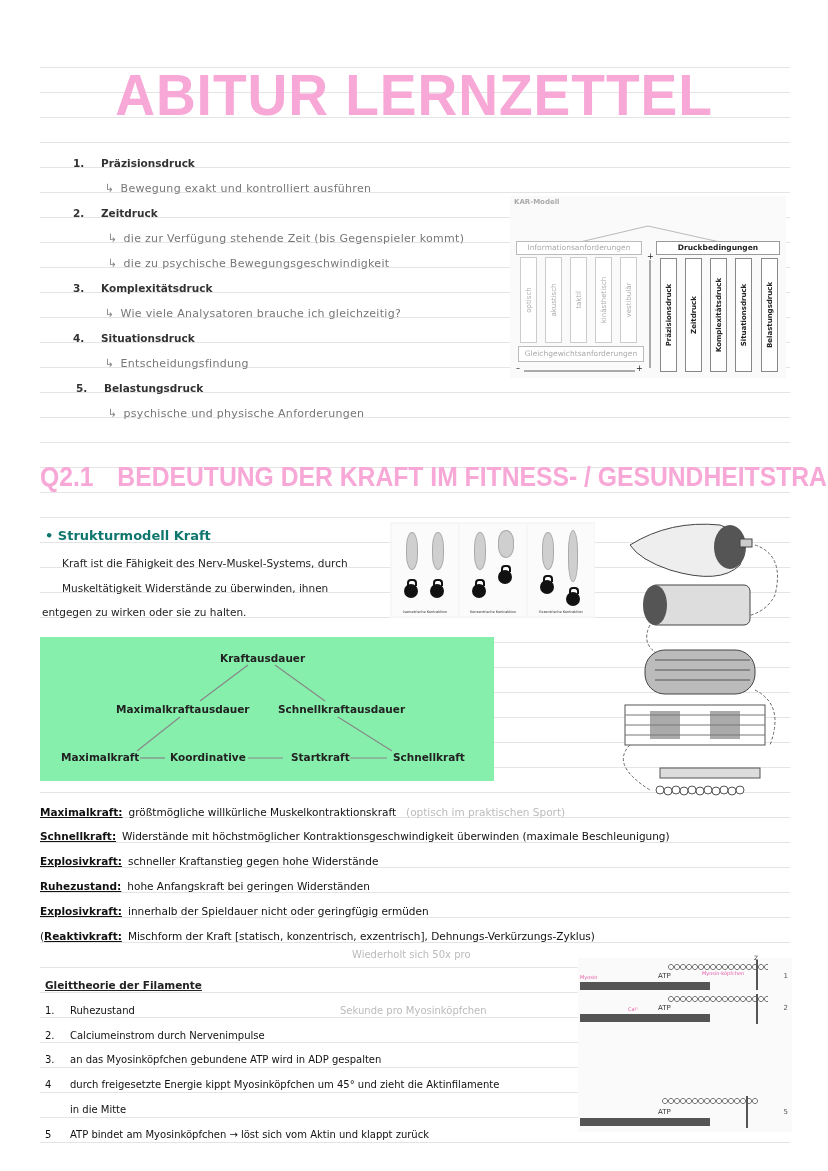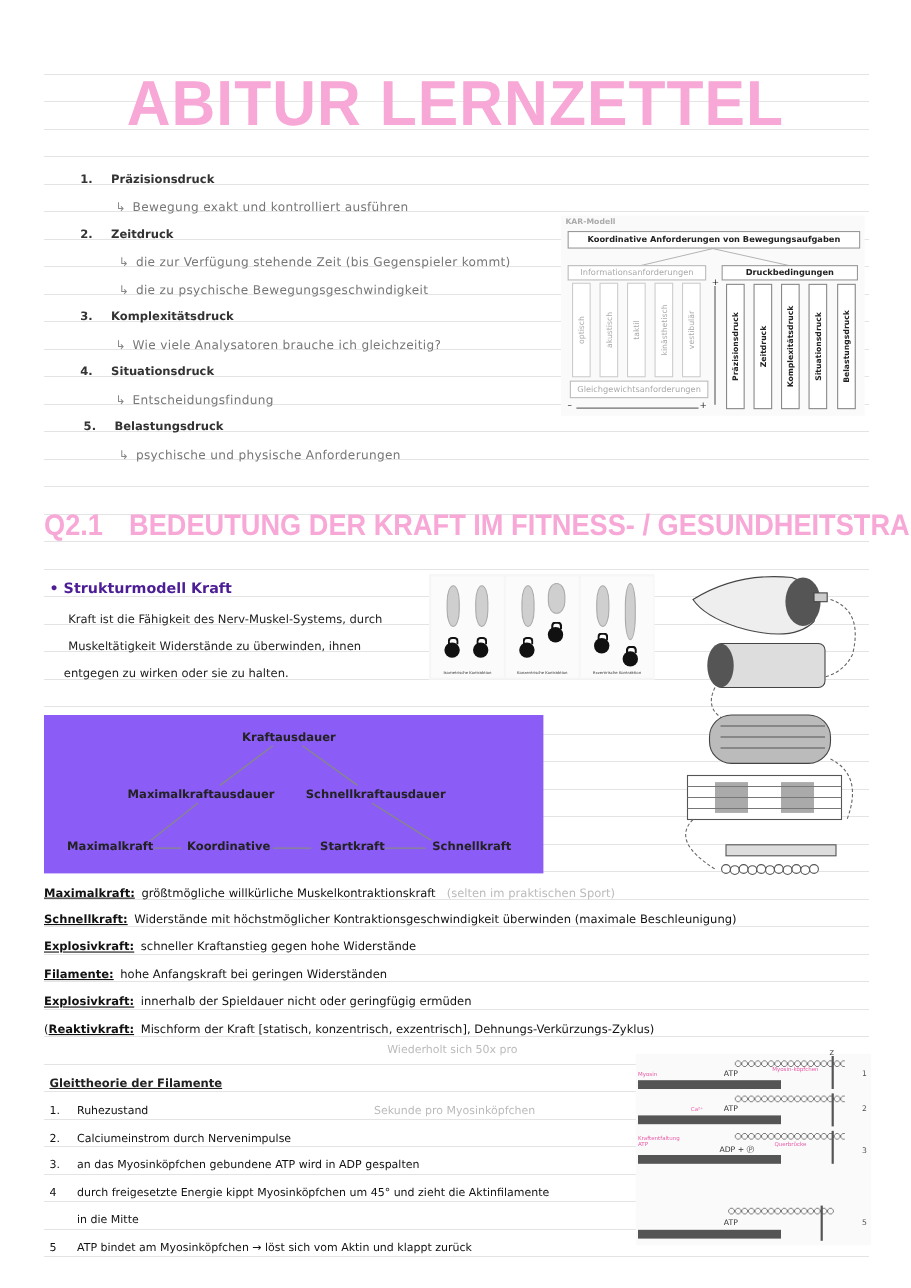--- a/index.html
+++ b/index.html
@@ -19,29 +19,29 @@
   .arrow { display: inline-block; margin-right: 6px; color: #888; }
   
   .kar { left: 510px; top: 196px; width: 276px; height: 182px; background: #fafafa; }
   .kar-label { position: absolute; left: 4px; top: 2px; font-size: 7px; color: #aaa; font-weight: bold; }
   .kar-box { position: absolute; border: 1px solid #999; background: #fff; font-size: 7.5px; text-align: center; color: #222; font-family: "DejaVu Sans", sans-serif; }
   .kar-box.light { border-color: #bbb; color: #aaa; }
   .kar-col { position: absolute; border: 1px solid #888; background: #fff; width: 15px; height: 112px; }
   .kar-col.light { border-color: #ccc; }
   .kar-col span { position: absolute; left: 50%; top: 50%; transform: translate(-50%,-50%) rotate(-90deg); white-space: nowrap; font-size: 7px; font-weight: bold; color: #222; }
   .kar-col.light span { color: #aaa; font-weight: normal; }
-  .struct-h { left: 45px; top: 528px; font-size: 13px; font-weight: bold; color: #4c1d95; white-space: nowrap; }
+  .struct-h { left: 45px; top: 528px; font-size: 13px; font-weight: bold; color: #0f766e; white-space: nowrap; }
   .struct-p { left: 62px; font-size: 10.5px; color: #222; white-space: nowrap; }
   .contractions { left: 390px; top: 522px; width: 205px; height: 96px; background: #f6f6f6; }
   .ctr-panel { position: absolute; top: 2px; height: 92px; width: 66px; background: #fbfbfb; }
   .muscle { position: absolute; width: 10px; background: #cfcfcf; border-radius: 50% / 40%; border: 1px solid #aaa; }
   .kettle { position: absolute; width: 14px; height: 14px; background: #111; border-radius: 50%; }
   .kettle::before { content: ""; position: absolute; left: 3px; top: -5px; width: 6px; height: 5px; border: 2px solid #111; border-bottom: none; border-radius: 4px 4px 0 0; }
   .ctr-cap { position: absolute; bottom: 2px; left: 0; width: 66px; text-align: center; font-size: 3.5px; color: #333; }
-  .tree { left: 40px; top: 650px; width: 454px; height: 144px; background: #8b5cf6; }
+  .tree { left: 40px; top: 637px; width: 454px; height: 144px; background: #86efac; }
   .tnode { position: absolute; font-size: 10.5px; font-weight: bold; color: #222; white-space: nowrap; }
   .anatomy { left: 610px; top: 515px; width: 180px; height: 290px; }
   .def { left: 40px; font-size: 10.5px; color: #111; white-space: nowrap; }
   .def .term { font-weight: bold; text-decoration: underline; margin-right: 6px; }
   .def .note { color: #bbb; margin-left: 10px; }
   .glt-h { left: 45px; top: 979px; font-size: 10.5px; font-weight: bold; text-decoration: underline; color: #222; }
   .glt-side { font-size: 10px; color: #bbb; white-space: nowrap; }
   .glt-step { left: 45px; font-size: 10px; color: #111; white-space: nowrap; }
   .glt-step .n { display: inline-block; width: 25px; }
   .filament { left: 578px; top: 958px; width: 214px; height: 174px; background: #fafafa; }
@@ -73,21 +73,20 @@
 
   <div class="abs item-h" style="left:73px;top:332px"><span class="n">4.</span><span>Situationsdruck</span></div>
   <div class="abs item-sub" style="left:105px;top:357px"><span class="arrow">↳</span><span>Entscheidungsfindung</span></div>
 
   <div class="abs item-h" style="left:76px;top:382px"><span class="n">5.</span><span>Belastungsdruck</span></div>
   <div class="abs item-sub" style="left:108px;top:407px"><span class="arrow">↳</span><span>psychische und physische Anforderungen</span></div>
 </div>
 
 <div class="abs kar">
   <div class="kar-label">KAR-Modell</div>
-  <div class="kar-box" style="left:6px;top:14px;width:264px;height:14px;line-height:14px;font-weight:bold">Koordinative Anforderungen von Bewegungsaufgaben</div>
   <svg style="position:absolute;left:0;top:0" width="276" height="182">
     <line x1="138" y1="30" x2="70" y2="46" stroke="#aaa" stroke-width="0.8"></line>
     <line x1="138" y1="30" x2="210" y2="46" stroke="#aaa" stroke-width="0.8"></line>
     <line x1="140" y1="64" x2="140" y2="172" stroke="#333" stroke-width="0.8"></line>
     <line x1="14" y1="175" x2="125" y2="175" stroke="#333" stroke-width="0.8"></line>
   </svg>
   <div class="kar-box light" style="left:6px;top:45px;width:124px;height:12px;line-height:12px">Informationsanforderungen</div>
   <div class="kar-box" style="left:146px;top:45px;width:122px;height:12px;line-height:12px;font-weight:bold">Druckbedingungen</div>
   <div class="kar-col light" style="left:10px;top:61px;height:84px">
       <span>optisch</span>
@@ -123,21 +122,21 @@
   <div class="kar-col" style="left:251px;top:62px">
       <span>Belastungsdruck</span>
     </div>
 </div>
 
 <div class="abs section-title"><span class="num">Q2.1</span><span>BEDEUTUNG DER KRAFT IM FITNESS- / GESUNDHEITSTRAINING</span></div>
 
 <div class="abs struct-h">• Strukturmodell Kraft</div>
 <div class="abs struct-p" style="top:557px">Kraft ist die Fähigkeit des Nerv-Muskel-Systems, durch</div>
 <div class="abs struct-p" style="top:582px">Muskeltätigkeit Widerstände zu überwinden, ihnen</div>
-<div class="abs struct-p" style="left:58px;top:606px">entgegen zu wirken oder sie zu halten.</div>
+<div class="abs struct-p" style="left:42px;top:606px">entgegen zu wirken oder sie zu halten.</div>
 
 <div class="abs contractions">
   <div class="ctr-panel" style="left:2px">
     <div class="muscle" style="left:14px;top:8px;height:36px"></div>
     <div class="muscle" style="left:40px;top:8px;height:36px"></div>
     <div class="kettle" style="left:12px;top:60px"></div>
     <div class="kettle" style="left:38px;top:60px"></div>
     <div class="ctr-cap">Isometrische Kontraktion</div>
   </div>
   <div class="ctr-panel" style="left:70px">
@@ -206,24 +205,24 @@
         <circle cx="90" cy="276" r="4"></circle>
       <circle cx="98" cy="275" r="4"></circle>
         <circle cx="106" cy="276" r="4"></circle>
         <circle cx="114" cy="275" r="4"></circle>
       <circle cx="122" cy="276" r="4"></circle>
         <circle cx="130" cy="275" r="4"></circle>
     </g>
   </svg>
 </div>
 
-<div class="abs def" style="top:806px"><span class="term">Maximalkraft:</span><span>größtmögliche willkürliche Muskelkontraktionskraft</span><span class="note">(selten im praktischen Sport)</span></div>
+<div class="abs def" style="top:806px"><span class="term">Maximalkraft:</span><span>größtmögliche willkürliche Muskelkontraktionskraft</span><span class="note">(optisch im praktischen Sport)</span></div>
 <div class="abs def" style="top:830px"><span class="term">Schnellkraft:</span><span>Widerstände mit höchstmöglicher Kontraktionsgeschwindigkeit überwinden   (maximale Beschleunigung)</span></div>
 <div class="abs def" style="top:855px"><span class="term">Explosivkraft:</span><span>schneller Kraftanstieg gegen hohe Widerstände</span></div>
-<div class="abs def" style="top:880px"><span class="term">Filamente:</span><span>hohe Anfangskraft bei geringen Widerständen</span></div>
+<div class="abs def" style="top:880px"><span class="term">Ruhezustand:</span><span>hohe Anfangskraft bei geringen Widerständen</span></div>
 <div class="abs def" style="top:905px"><span class="term">Explosivkraft:</span><span>innerhalb der Spieldauer nicht oder geringfügig ermüden</span></div>
 <div class="abs def" style="top:930px"><span>(</span><span class="term">Reaktivkraft:</span><span>Mischform der Kraft [statisch, konzentrisch, exzentrisch], Dehnungs-Verkürzungs-Zyklus)</span></div>
 
 <div class="abs glt-h">Gleittheorie der Filamente</div>
 <div class="abs glt-side" style="left:352px;top:949px">Wiederholt sich 50x pro</div>
 <div class="abs glt-side" style="left:340px;top:1005px">Sekunde pro Myosinköpfchen</div>
 <div class="abs glt-step" style="top:1005px"><span class="n">1.</span><span>Ruhezustand</span></div>
 <div class="abs glt-step" style="top:1030px"><span class="n">2.</span><span>Calciumeinstrom durch Nervenimpulse</span></div>
 <div class="abs glt-step" style="top:1054px"><span class="n">3.</span><span>an das Myosinköpfchen gebundene ATP wird in ADP gespalten</span></div>
 <div class="abs glt-step" style="top:1079px"><span class="n">4</span><span>durch freigesetzte Energie kippt Myosinköpfchen um 45° und zieht die Aktinfilamente</span></div>
@@ -241,29 +240,20 @@
     <div class="fil-num" style="top:12px">1</div>
   </div>
   <div class="fil-row" style="top:36px">
     <div class="actin" style="left:90px;top:2px;width:100px"></div>
     <div class="zline" style="left:178px;top:0;height:30px"></div>
     <div class="fil-bar" style="top:20px;width:130px"></div>
     <div class="fil-lbl" style="left:80px;top:10px">ATP</div>
     <div class="fil-lbl pink" style="left:50px;top:12px;font-size:5px">Ca²⁺</div>
     <div class="fil-num" style="top:10px">2</div>
   </div>
-  <div class="fil-row" style="top:70px">
-    <div class="actin" style="left:90px;top:2px;width:100px"></div>
-    <div class="zline" style="left:178px;top:0;height:30px"></div>
-    <div class="fil-bar" style="top:22px;width:130px"></div>
-    <div class="fil-lbl" style="left:76px;top:12px">ADP + Ⓟ</div>
-    <div class="fil-lbl pink" style="left:2px;top:4px;font-size:5px;width:36px;white-space:normal">Kraftentfaltung ATP</div>
-    <div class="fil-lbl pink" style="left:126px;top:10px;font-size:5px">Querbrücke</div>
-    <div class="fil-num" style="top:14px">3</div>
-  </div>
   <div class="fil-row" style="top:138px">
     <div class="actin" style="left:84px;top:2px;width:96px"></div>
     <div class="zline" style="left:168px;top:0;height:32px"></div>
     <div class="fil-bar" style="top:22px;width:130px"></div>
     <div class="fil-lbl" style="left:80px;top:12px">ATP</div>
     <div class="fil-num" style="top:12px">5</div>
   </div>
   <div class="fil-lbl" style="left:176px;top:-4px;font-size:6px">Z</div>
 </div>
 

